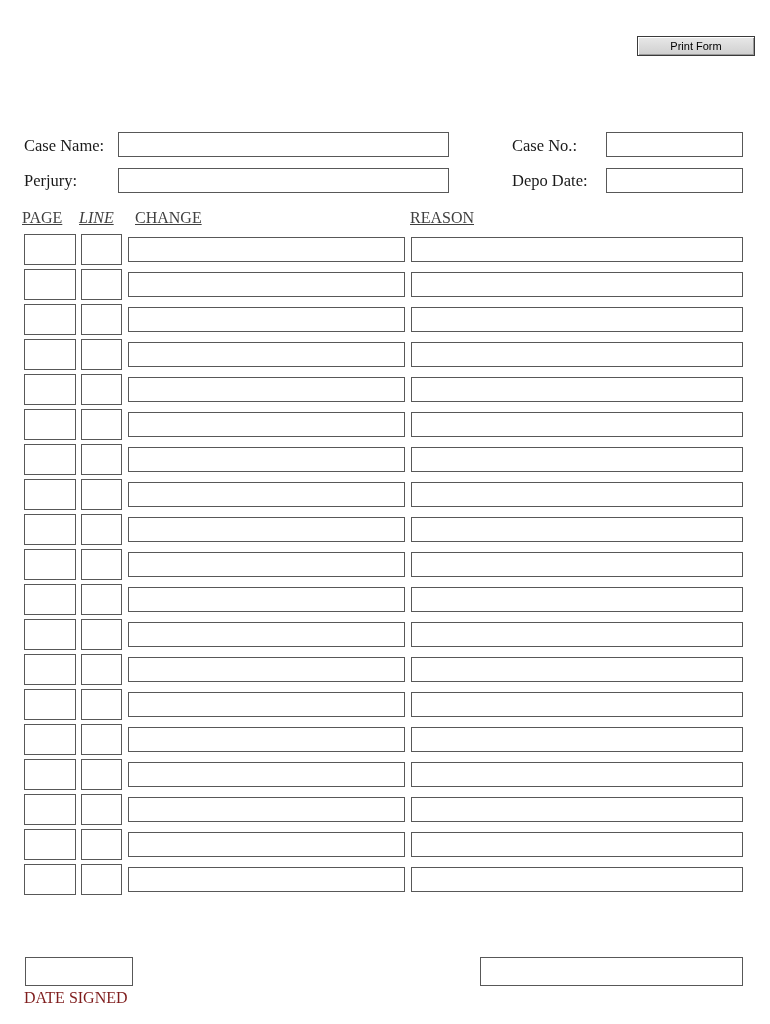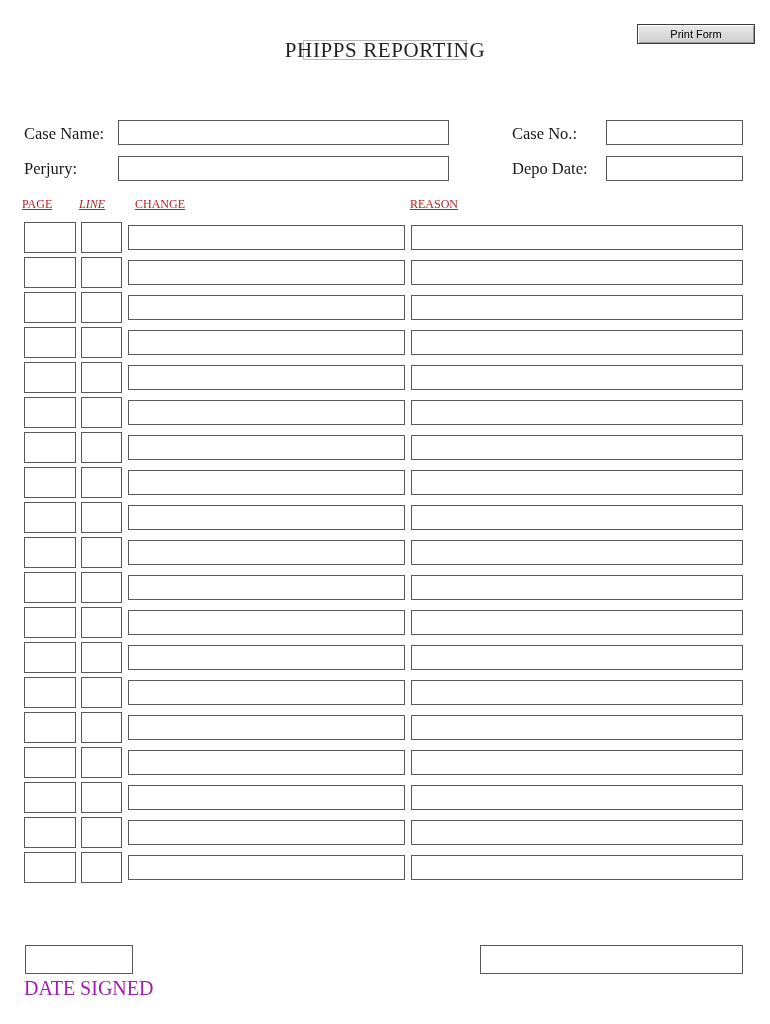--- a/index.html
+++ b/index.html
@@ -13,20 +13,21 @@
     position: relative;
     font-family: "Liberation Serif", "DejaVu Serif", serif;
     color: #1a1a1a;
     overflow: hidden;
   }
 
   .page {
     position: absolute;
     inset: 0;
     background: #ffffff;
+    margin-top: 12px;
   }
 
   
   .print-btn {
     position: absolute;
     left: 637px;
     top: 24px;
     width: 118px;
     height: 20px;
     background: linear-gradient(#e8e8e8, #cfcfcf);
@@ -97,23 +98,23 @@
   .fld-box {
     position: absolute;
     background: #ffffff;
     border: 1px solid #585858;
     box-sizing: border-box;
   }
 
   
   .col-head {
     position: absolute;
-    font-size: 12px;
+    font-size: 16px;
     text-decoration: underline;
-    color: #b91c1c;
+    color: #404040;
     white-space: nowrap;
   }
 
   
   .tbl {
     position: absolute;
     left: 0;
     top: 0;
     width: 770px;
   }
@@ -139,38 +140,32 @@
     left: 24px;
     top: 893px;
     width: 714px;
     font-size: 16.5px;
     line-height: 23px;
     color: #1a1a1a;
   }
 
   .sig-label {
     position: absolute;
-    font-size: 20px;
-    color: #a21caf;
+    font-size: 16px;
+    color: #7f1d1d;
     white-space: nowrap;
   }
 </style>
 </head>
 <body>
 
 <div class="page">
 
   <button class="print-btn">Print Form</button>
 
-  <div class="masthead">
-    <span class="logo-wrap">
-      <span class="logo-box"></span>
-      <span class="logo-text">PHIPPS REPORTING</span>
-    </span>
-  </div>
 
 
   <div class="fld-label" style="left:24px; top:124px;">Case Name:</div>
   <input class="fld-box" type="text" style="left: 118px; top: 120px; width: 331px; height: 25px;" value="">
 
   <div class="fld-label" style="left:24px; top:159px;">Perjury:</div>
   <input class="fld-box" type="text" style="left: 118px; top: 156px; width: 331px; height: 25px;" value="">
 
   <div class="fld-label" style="left:512px; top:124px;">Case No.:</div>
   <input class="fld-box" type="text" style="left: 606px; top: 120px; width: 137px; height: 25px;" value="">

